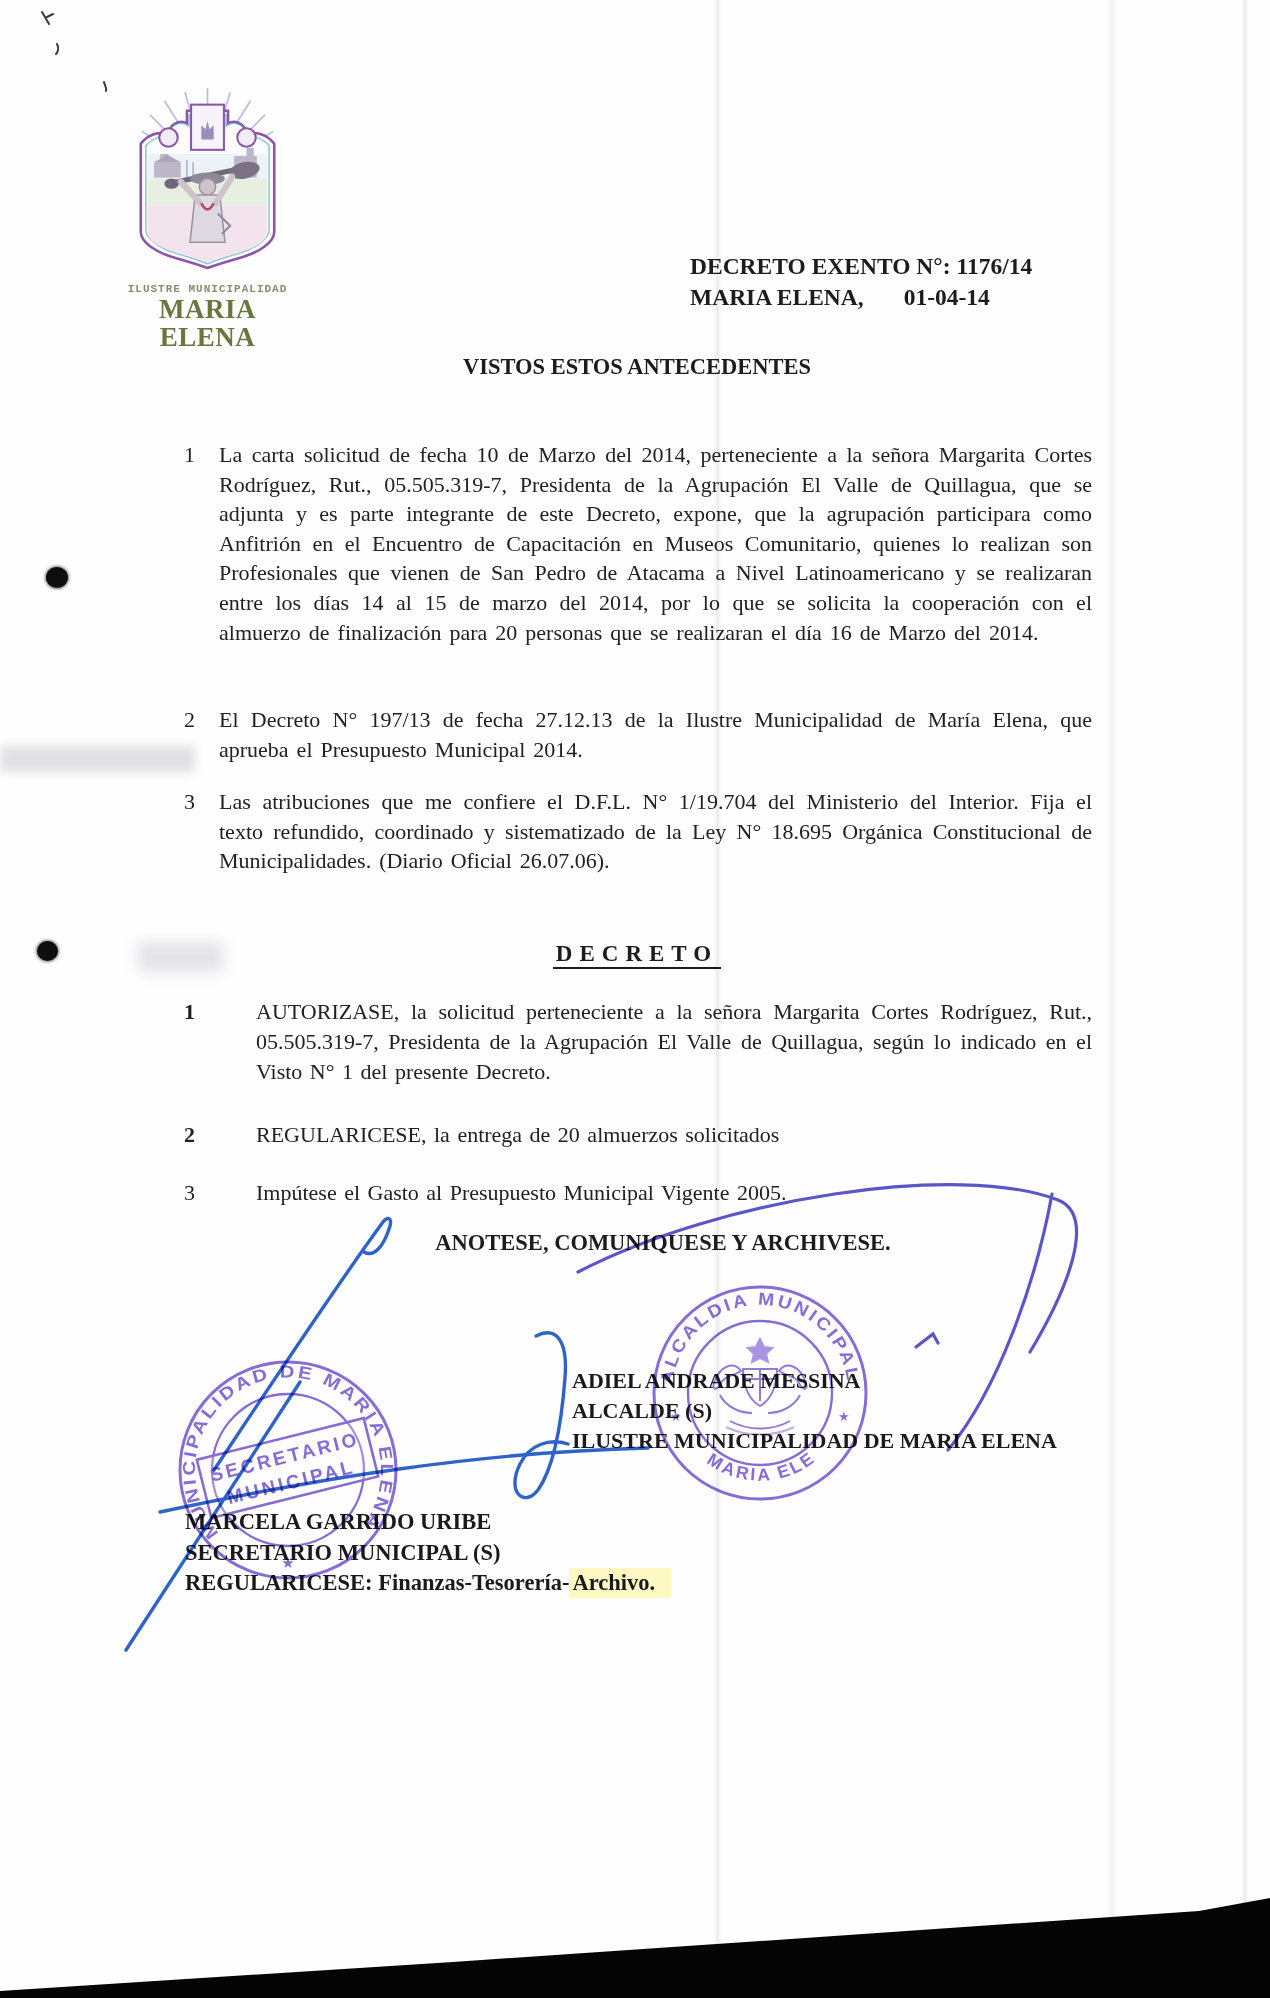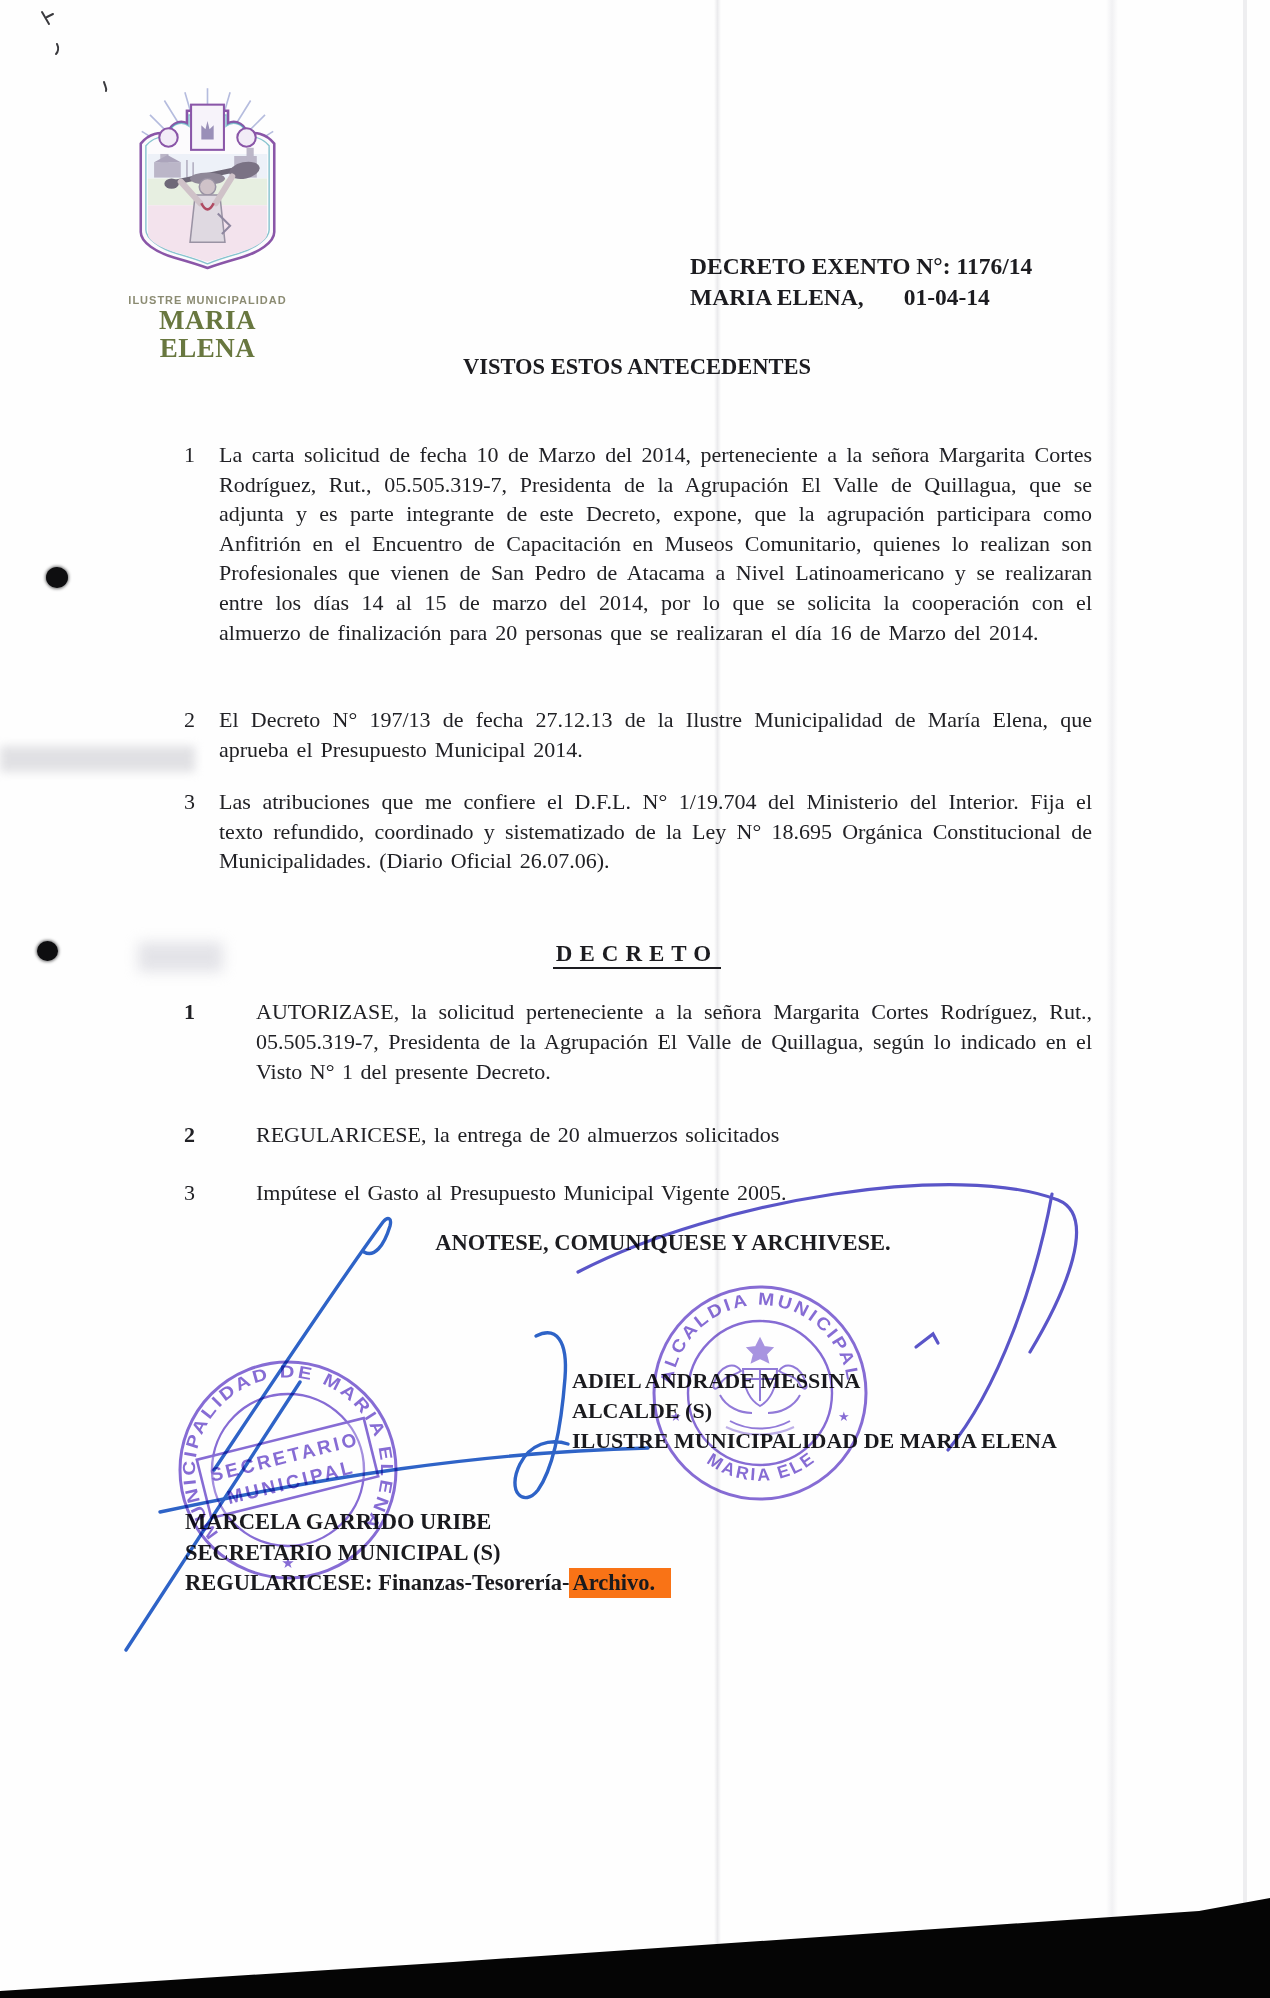--- a/index.html
+++ b/index.html
@@ -14,21 +14,21 @@
   .dot2{left:37px;top:941px;width:21px;height:20px;}
   .fold-line{position:absolute;top:0;height:1998px;z-index:1;}
   .fold-a{left:714px;width:7px;background:linear-gradient(90deg,rgba(120,120,135,0) 0%,rgba(120,120,135,.14) 50%,rgba(120,120,135,0) 100%);}
   .fold-b{left:1106px;width:12px;background:linear-gradient(90deg,rgba(130,130,150,0) 0%,rgba(130,130,150,.10) 50%,rgba(130,130,150,0) 100%);}
   .fold-c{left:1243px;width:4px;background:rgba(120,120,140,.12);}
   .gray-streak{position:absolute;left:0;top:746px;width:195px;height:26px;background:#c9c9cf;opacity:.55;filter:blur(5px);z-index:1;}
   .gray-blob{position:absolute;left:138px;top:942px;width:85px;height:30px;background:#c9c9d2;opacity:.5;filter:blur(7px);z-index:1;}
   .pen-mark{position:absolute;z-index:5;color:#333;font-weight:bold;}
   
   .logo-wrap{position:absolute;left:115px;top:80px;width:185px;z-index:2;text-align:center;}
-  .logo-sub{font-family:Liberation Sans, sans-serif;font-size:11px;letter-spacing:1px;color:#8b8b72;font-weight:bold;margin-top:20px;}
+  .logo-sub{font-family:Liberation Mono, monospace;font-size:11px;letter-spacing:1px;color:#8b8b72;font-weight:bold;margin-top:9px;}
   .logo-name{font-family:"Liberation Serif",serif;font-size:27px;font-weight:bold;color:#68773f;letter-spacing:.5px;line-height:28px;}
   
   .hdr{position:absolute;left:690px;top:212px;z-index:2;font-weight:bold;font-size:23.5px;line-height:31px;color:#1c1c20;margin-top:39px;}
   .hdr .date-gap{display:inline-block;margin-left:40px;}
   
   .vistos-title{position:absolute;left:182px;top:354px;width:910px;text-align:center;font-weight:bold;font-size:22.5px;z-index:2;color:#1c1c20;}
   .v-item{position:absolute;left:182px;width:910px;padding-left:37px;box-sizing:border-box;
     text-align:justify;font-size:22px;line-height:29.6px;word-spacing:2.5px;z-index:2;}
   .v-item .num{position:absolute;left:2px;top:0;}
   .v1{top:440px;} .v2{top:705px;} .v3{top:787px;}
@@ -37,21 +37,21 @@
   .d-item{position:absolute;left:182px;width:910px;padding-left:74px;box-sizing:border-box;
     text-align:justify;font-size:22px;line-height:29.8px;word-spacing:2px;z-index:2;}
   .d-item .num{position:absolute;left:2px;top:0;font-weight:bold;}
   .d-item .num.plain{font-weight:normal;}
   .d-item .lead{font-weight:normal;}
   .d1{top:997px;} .d2{top:1120px;} .d3{top:1178px;}
   .closing{position:absolute;left:208px;top:1230px;width:910px;text-align:center;font-weight:bold;font-size:22.5px;z-index:2;color:#1c1c20;}
   
   .mayor-block{position:absolute;left:572px;top:1366px;width:560px;text-align:left;font-weight:bold;font-size:22px;line-height:30px;z-index:2;color:#1a1a1e;}
   .sec-block{position:absolute;left:185px;top:1507px;width:560px;font-weight:bold;font-size:22.5px;line-height:30.5px;z-index:2;color:#1a1a1e;}
-  .hl{background:#f97316;padding:2px 16px 3px 3px;}
+  .hl{background:#fef9c3;padding:2px 16px 3px 3px;}
   
   .stamp{position:absolute;z-index:3;mix-blend-mode:multiply;opacity:.92;}
   .sig-overlay{position:absolute;left:0;top:0;width:1270px;height:1998px;z-index:4;mix-blend-mode:multiply;pointer-events:none;}
   .stamp text{font-family:"Liberation Sans","DejaVu Sans",sans-serif;font-weight:bold;}
 </style>
 </head>
 <body>
 
 <div class="page">
 

